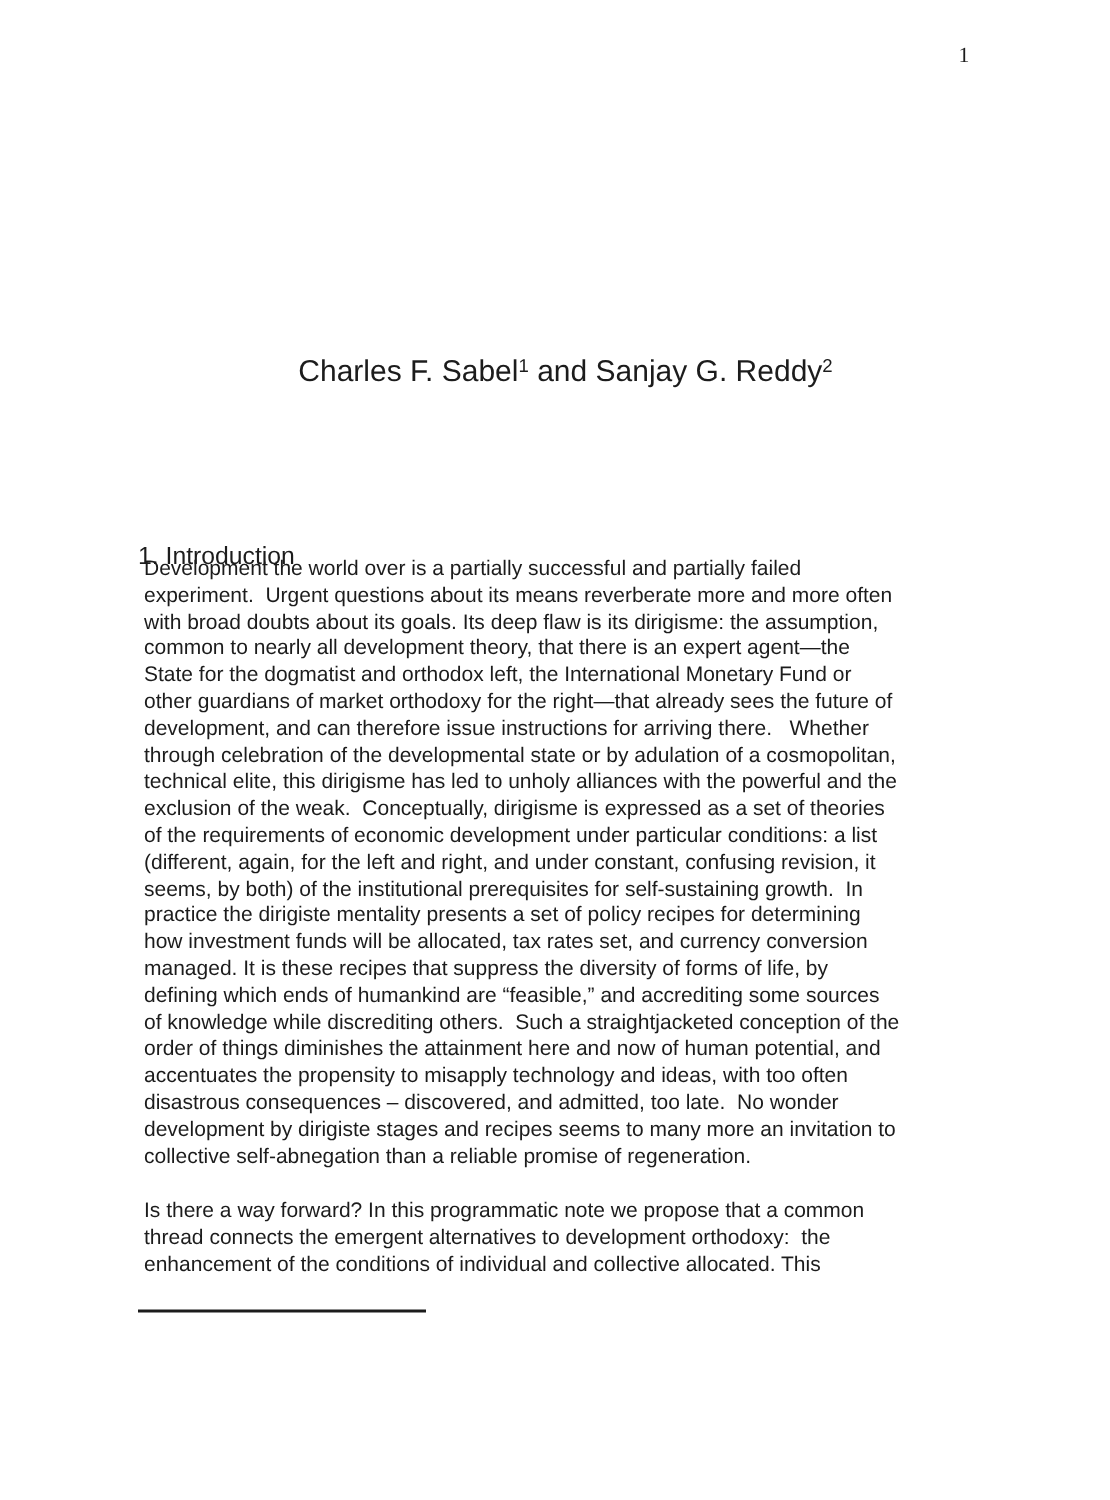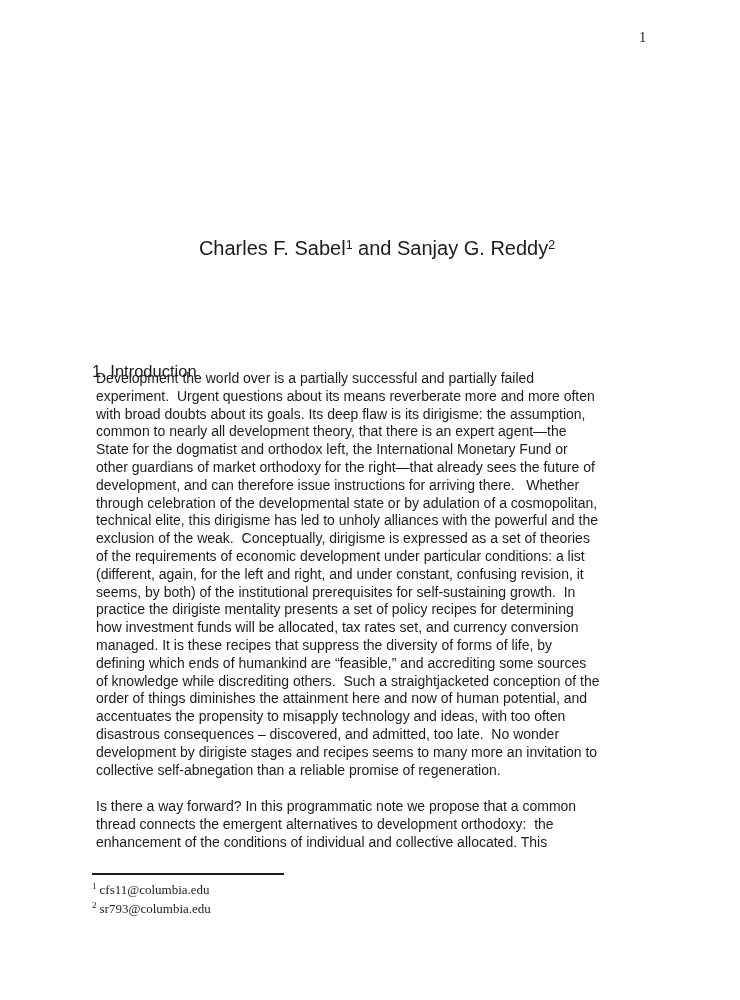--- a/index.html
+++ b/index.html
@@ -129,18 +129,14 @@
 disastrous consequences – discovered, and admitted, too late.  No wonder
 development by dirigiste stages and recipes seems to many more an invitation to
 collective self-abnegation than a reliable promise of regeneration.</p>
 
   <p class="body-paragraph para-2">Is there a way forward? In this programmatic note we propose that a common
 thread connects the emergent alternatives to development orthodoxy:  the
 enhancement of the conditions of individual and collective allocated. This</p>
 
   <div class="footnote-rule"></div>
 
-  <div class="footnotes">
-    <div class="footnote-row"><span class="sup">1</span><span class="fn-text">cfs11@columbia.edu</span></div>
-    <div class="footnote-row"><span class="sup">2</span><span class="fn-text">sr793@columbia.edu</span></div>
-  </div>
 
 </div>
 
 </body></html>

